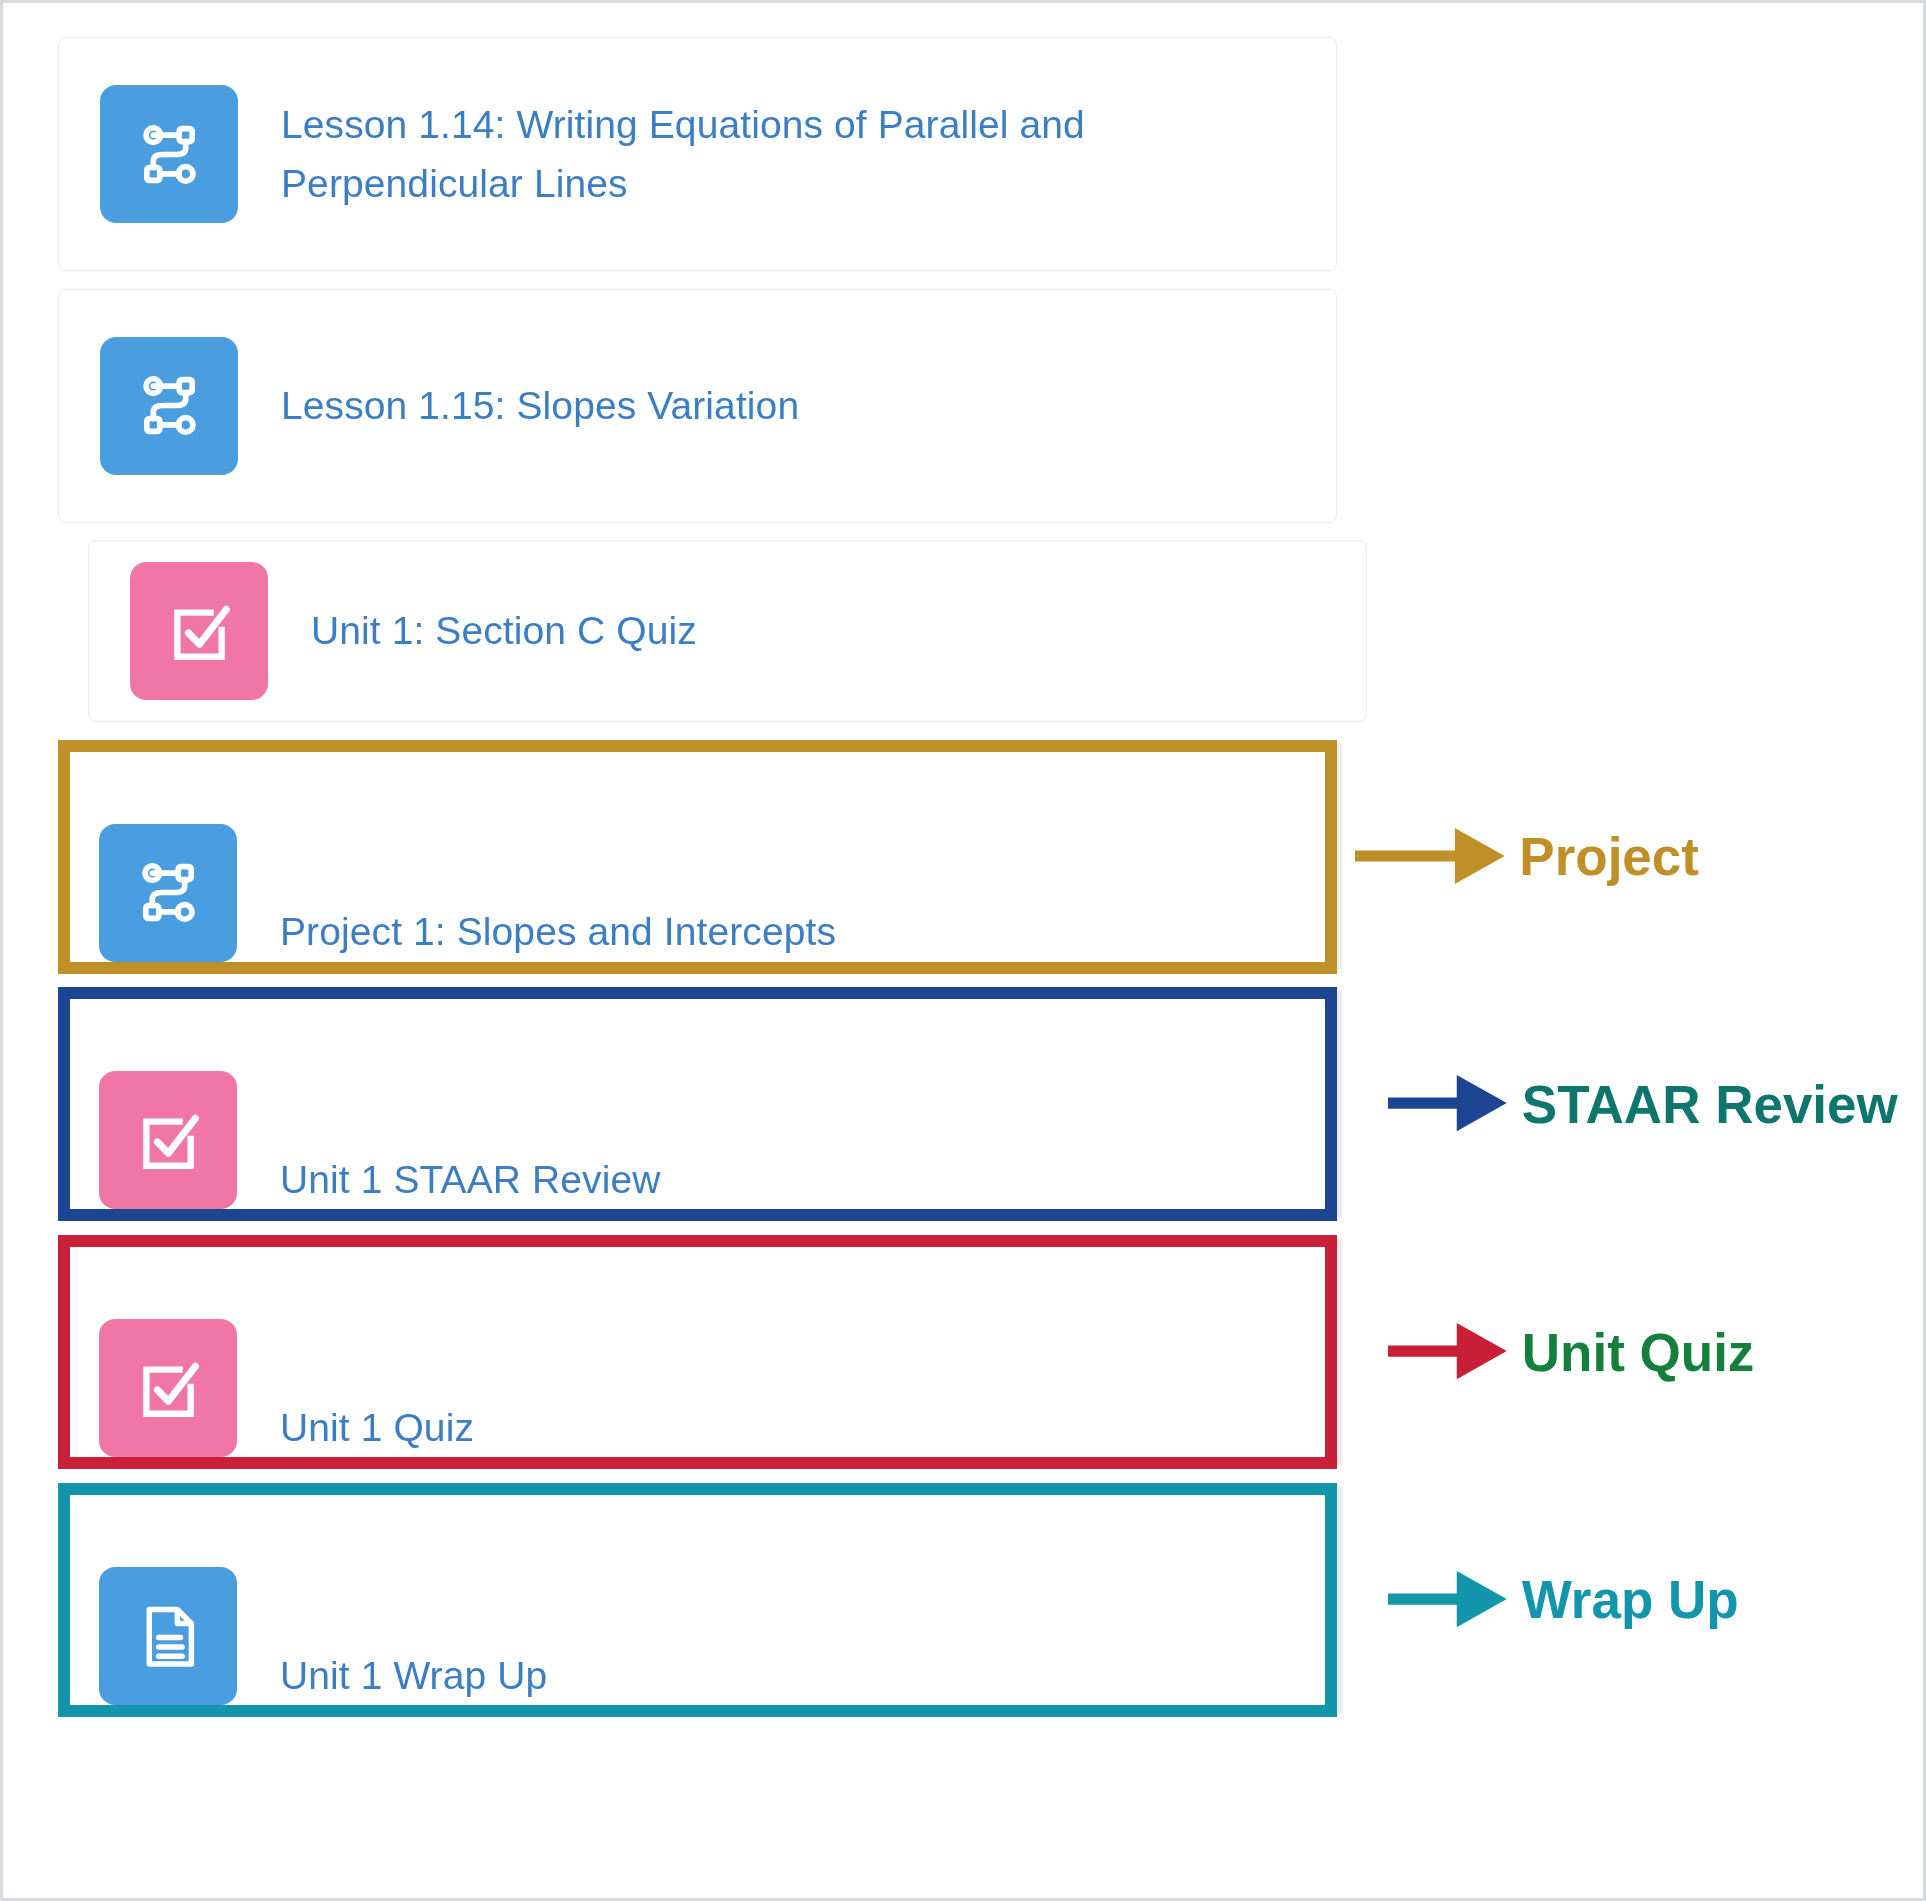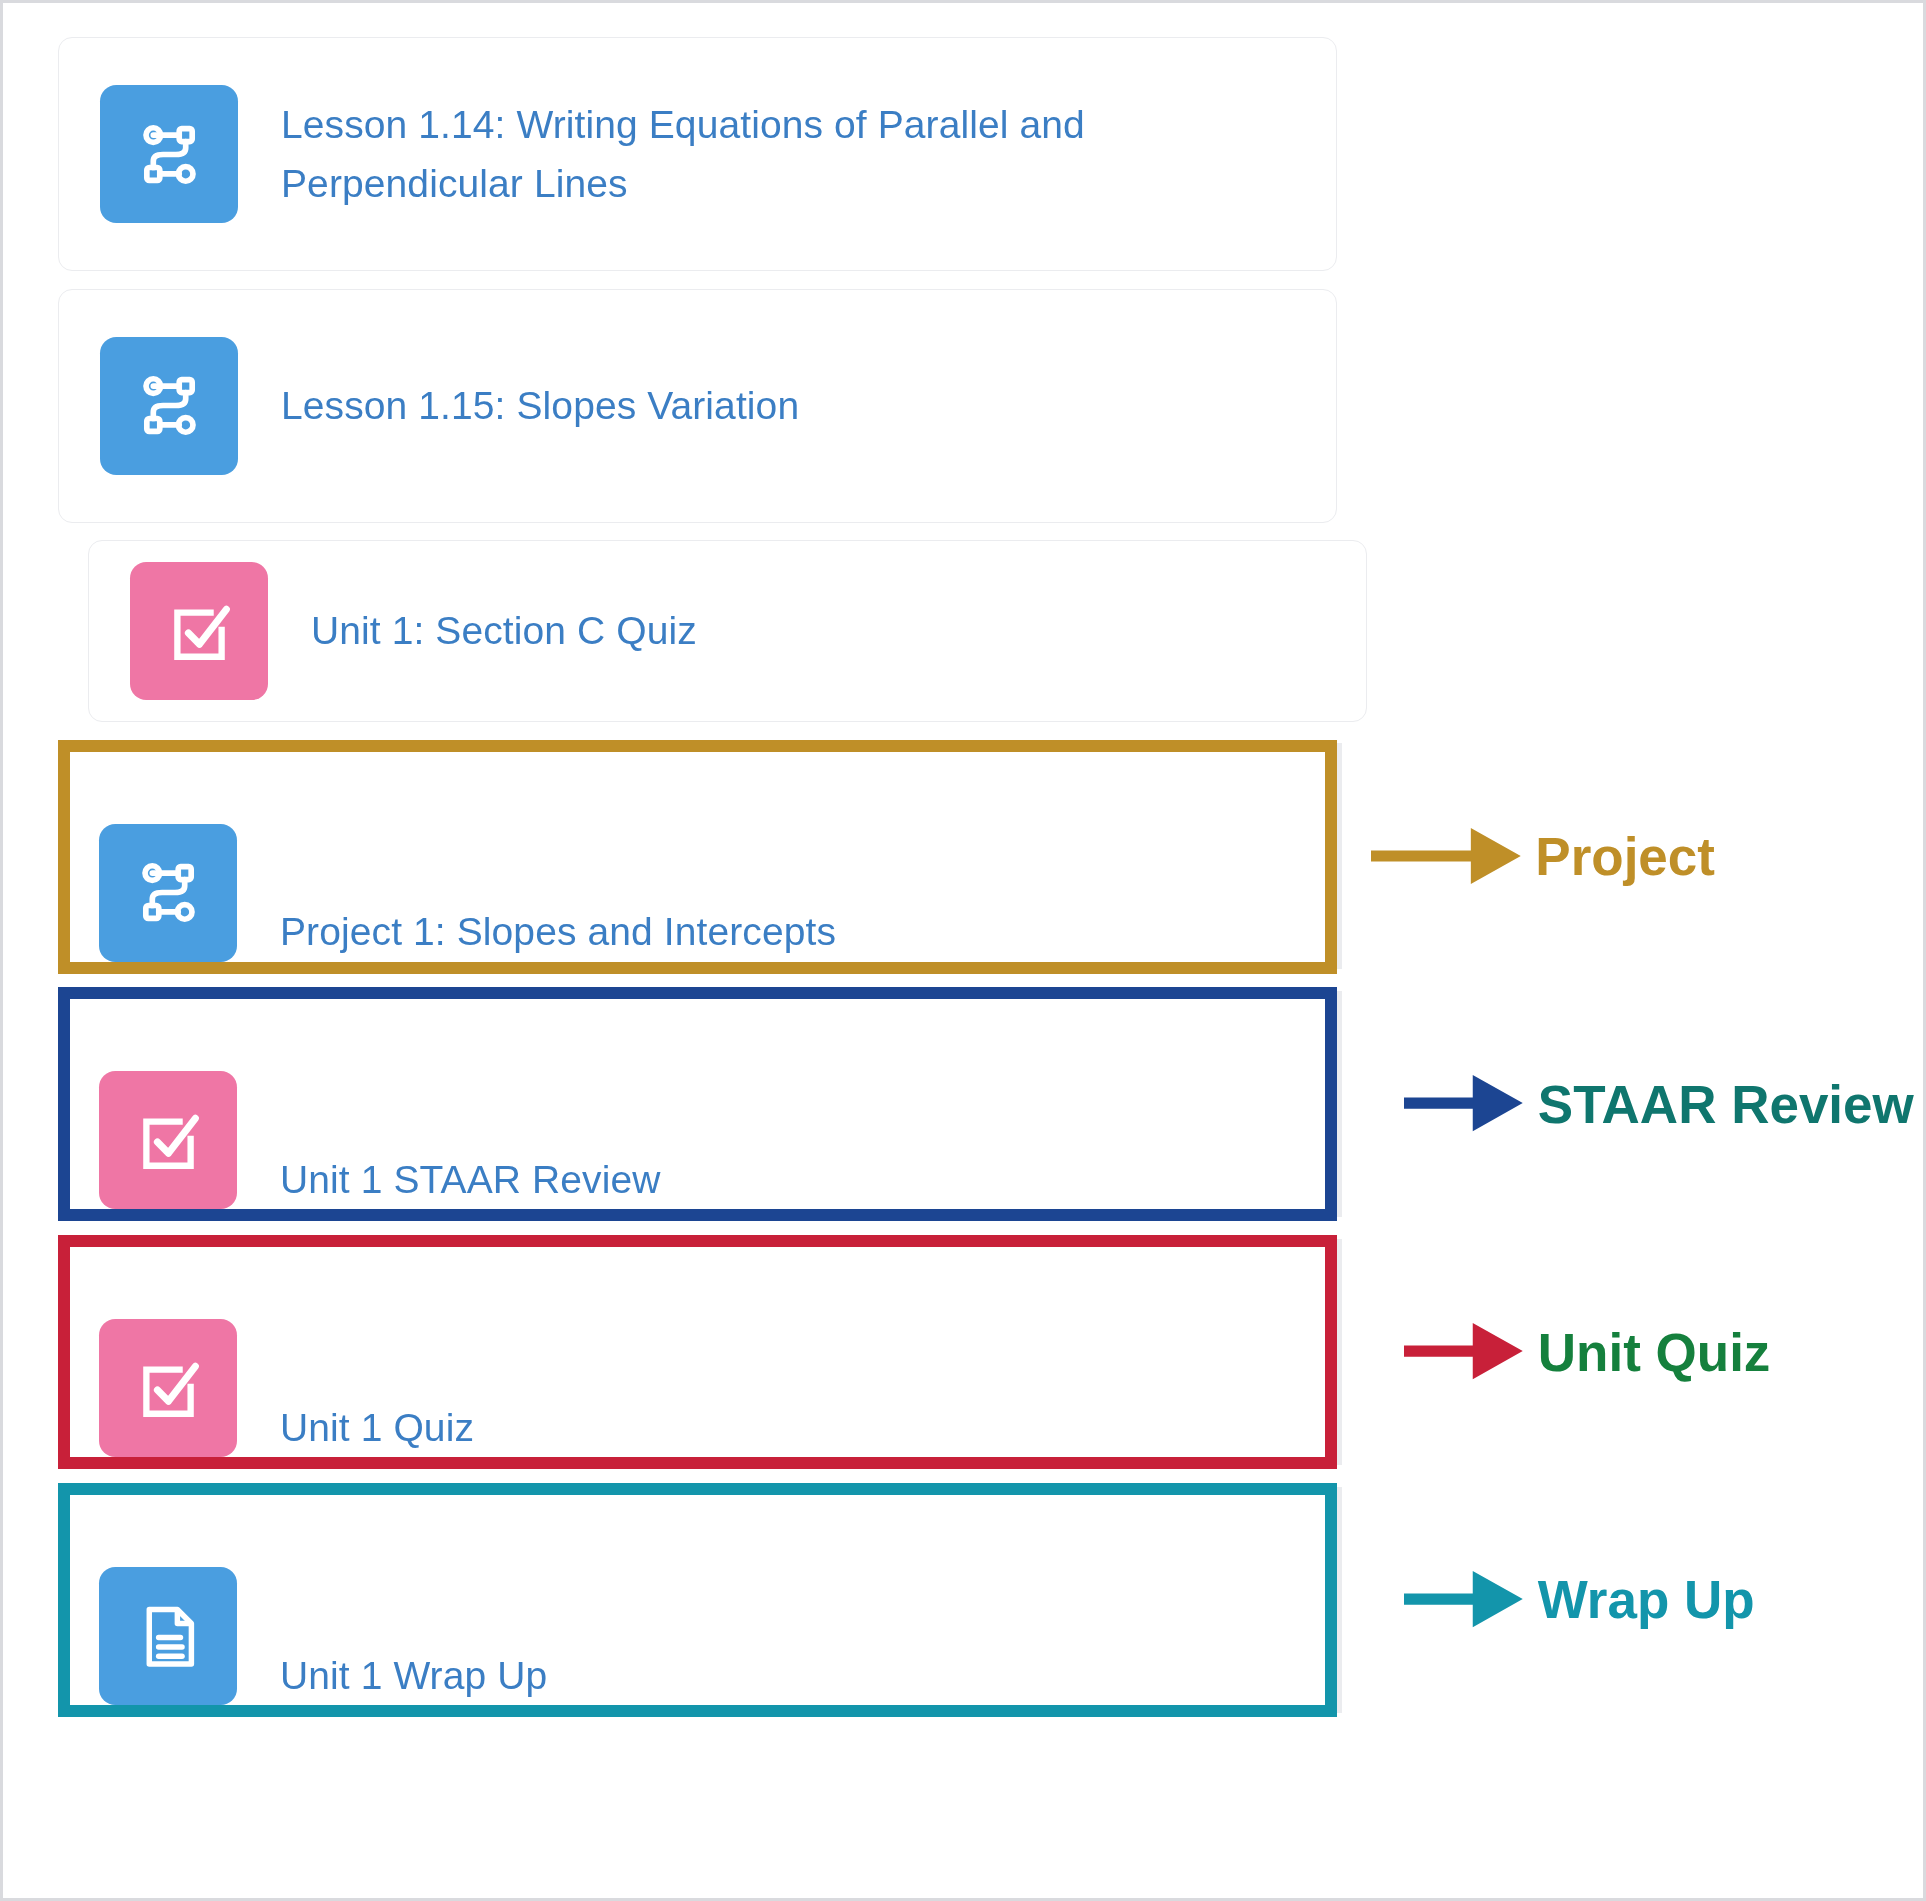--- a/index.html
+++ b/index.html
@@ -29,21 +29,21 @@
     top: 34px;
     width: 1279px;
   }
 
   
   .card {
     position: relative;
     width: 1279px;
     background: #ffffff;
     border: 1.9px solid #ebecef;
-    border-radius: 14px;
+    border-radius: 8px;
     display: flex;
     align-items: center;
     padding: 0 0 0 41px;
     margin-bottom: 17.5px;
   }
   .card.h-plain     { height: 234px; }
   .card.h-plain-2   { height: 234px; }
   .card.h-plain-3   { height: 182px; margin-left: 30px; }
 
   
@@ -103,21 +103,20 @@
 
   
   .annotation {
     position: absolute;
     left: 1279px;
     top: 0;
     height: 234px;
     display: flex;
     align-items: center;
     pointer-events: none;
-    margin-left: 16px;
   }
   .arrow-wrap { display: block; }
   .ann-label {
     font-size: 53px;
     font-weight: 700;
     line-height: 1;
     white-space: nowrap;
     margin-left: 8.8px;
   }
 

